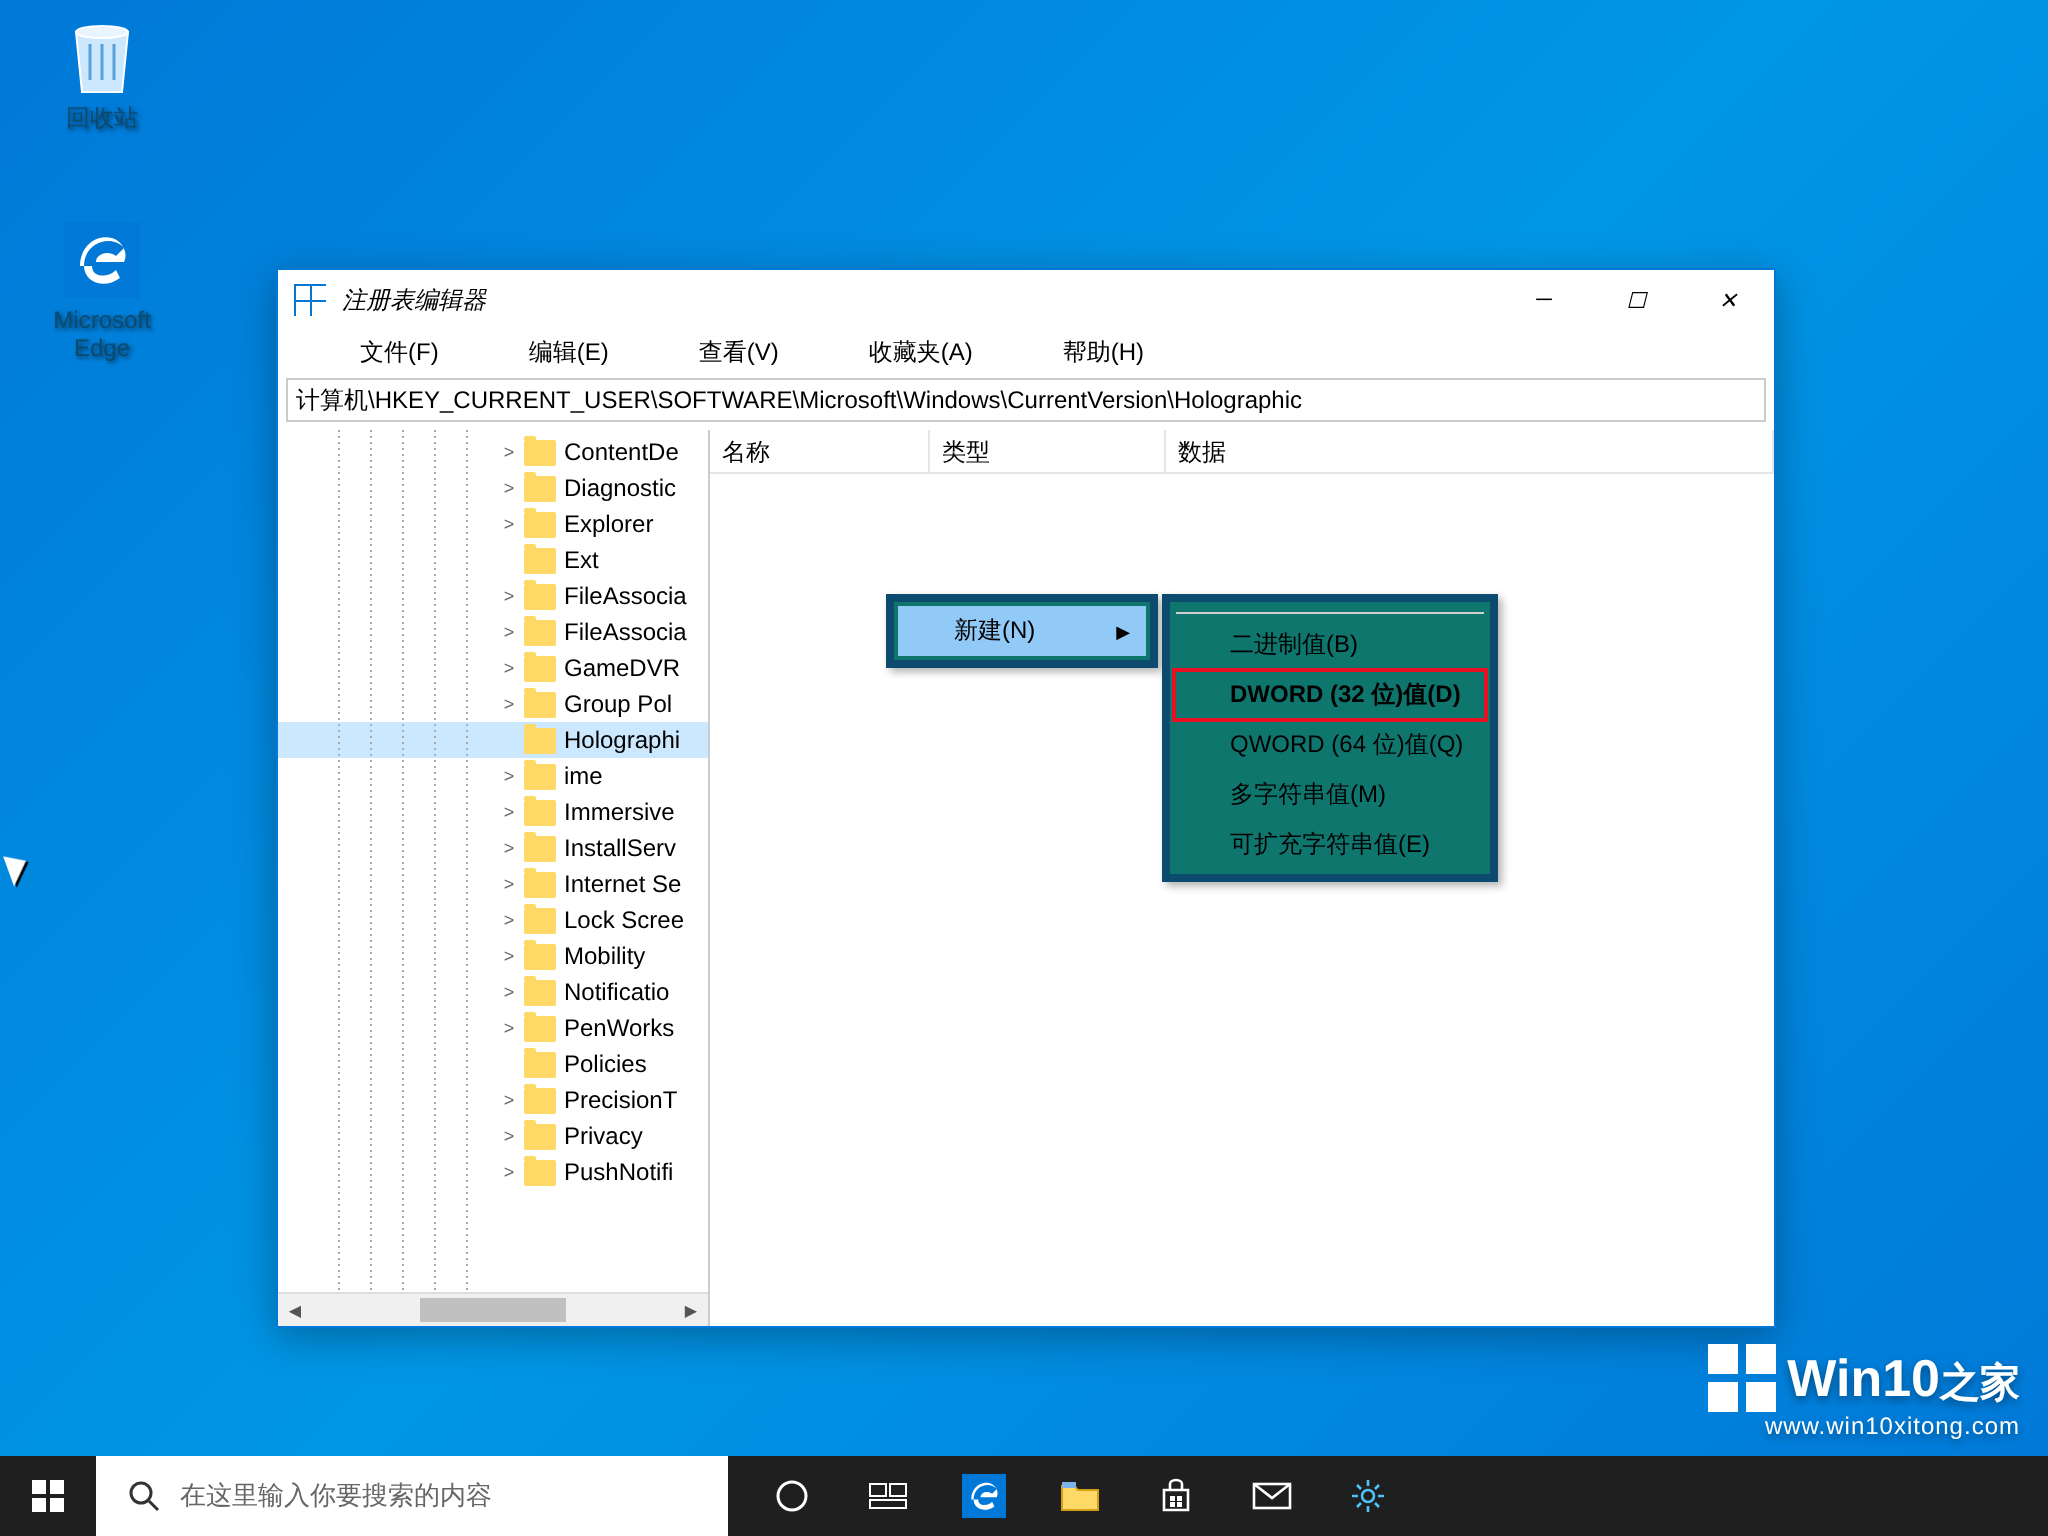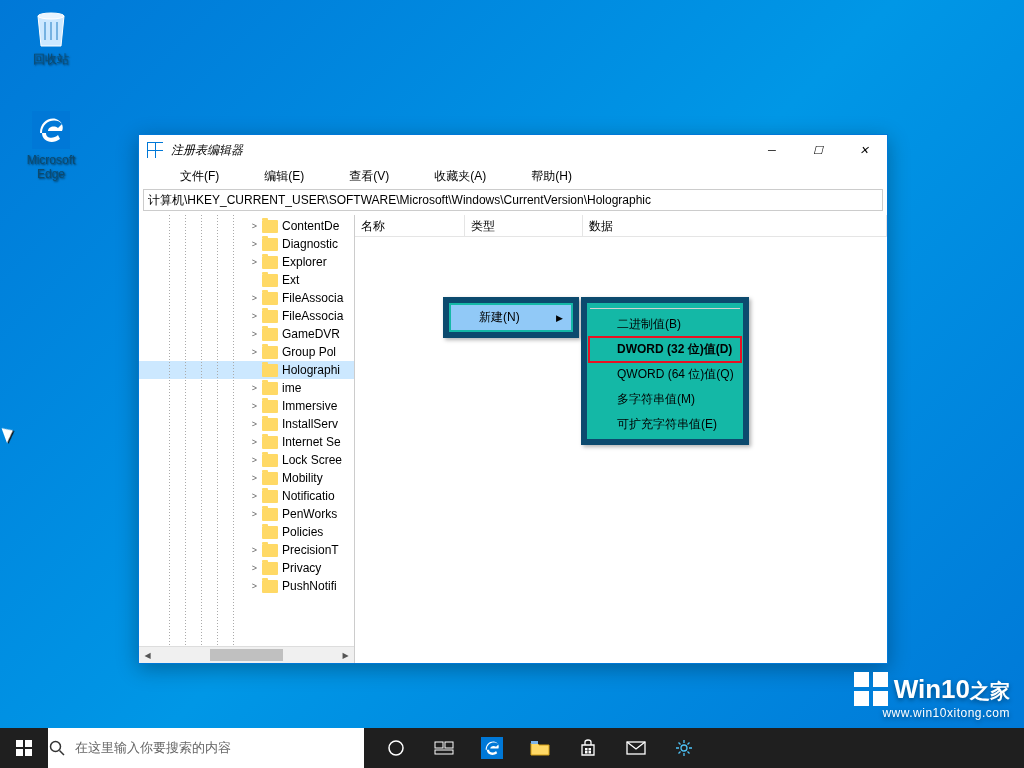--- a/index.html
+++ b/index.html
@@ -42,33 +42,33 @@
 
 .list-panel { flex: 1; position: relative; }
 .list-header { height: 22px; display: flex; border-bottom: 1px solid #e5e5e5; font-size: 12px; }
 .list-header .col { padding: 3px 6px; border-right: 1px solid #e5e5e5; }
 .list-row { height: 20px; display: flex; align-items: center; font-size: 12px; }
 .list-row .val-icon { width: 16px; height: 16px; margin: 0 4px 0 6px; background: #fff; border: 1px solid #c33; border-radius: 2px; display: flex; align-items: center; justify-content: center; font-size: 8px; color: #c33; font-weight: bold; }
 .list-row .cell { padding: 0 6px; }
 .list-row .name-cell { border: 1px solid #999; padding: 0 4px; height: 17px; line-height: 15px; margin-right: 2px; }
 
 
-.context-menu { position: absolute; background: #14b8a6; border: 6px solid #0c4a6e; box-shadow: 2px 2px 4px rgba(0,0,0,0.3); font-size: 12px; padding: 2px; }
+.context-menu { position: absolute; background: #0f766e; border: 4px solid #0c4a6e; box-shadow: 2px 2px 4px rgba(0,0,0,0.3); font-size: 12px; padding: 2px; }
 .context-menu .cm-item { padding: 4px 30px 4px 28px; cursor: pointer; white-space: nowrap; position: relative; }
 .context-menu .cm-item.highlighted { background: #91c9f7; }
 .context-menu .cm-item.redbox { outline: 2px solid #e81123; outline-offset: -1px; font-weight: bold; }
 .context-menu .cm-item .arrow { position: absolute; right: 8px; top: 50%; transform: translateY(-50%); font-size: 9px; }
 .context-menu .cm-sep { height: 1px; background: #d0d0d0; margin: 3px 1px; }
 
 
 .taskbar { position: absolute; bottom: 0; left: 0; right: 0; height: 40px; background: #1f1f1f; display: flex; align-items: center; }
 .start-btn { width: 48px; height: 40px; display: flex; align-items: center; justify-content: center; cursor: pointer; }
 .win-logo { width: 16px; height: 16px; position: relative; }
 .win-logo::before { content: ""; position: absolute; width: 7px; height: 7px; background: #fff; left: 0; top: 0; box-shadow: 9px 0 0 #fff, 0 9px 0 #fff, 9px 9px 0 #fff; }
-.search-box { width: 316px; height: 40px; background: #fff; display: flex; align-items: center; padding: 0 1px; color: #666; font-size: 13px; }
+.search-box { width: 316px; height: 40px; background: #fff; display: flex; align-items: center; padding: 0 16px; color: #666; font-size: 13px; }
 .search-box .search-icon { margin-right: 10px; font-size: 15px; color: #333; }
 .task-icons { display: flex; height: 40px; align-items: center; margin-left: 8px; }
 .task-icons .tb-icon { width: 48px; height: 40px; display: flex; align-items: center; justify-content: center; color: #fff; cursor: pointer; font-size: 16px; }
 
 
 .watermark { position: absolute; right: 14px; bottom: 48px; text-align: right; color: #fff; text-shadow: 0 2px 5px rgba(0,0,0,0.4); }
 .watermark .wm-top { font-size: 26px; font-weight: bold; display: flex; align-items: center; justify-content: flex-end; gap: 6px; }
 .watermark .wm-logo { width: 34px; height: 34px; position: relative; }
 .watermark .wm-logo::before { content: ""; position: absolute; width: 15px; height: 15px; background: #fff; left: 0; top: 0; box-shadow: 19px 0 0 #fff, 0 19px 0 #fff, 19px 19px 0 #fff; }
 .watermark .wm-url { font-size: 12px; letter-spacing: 0.5px; }

